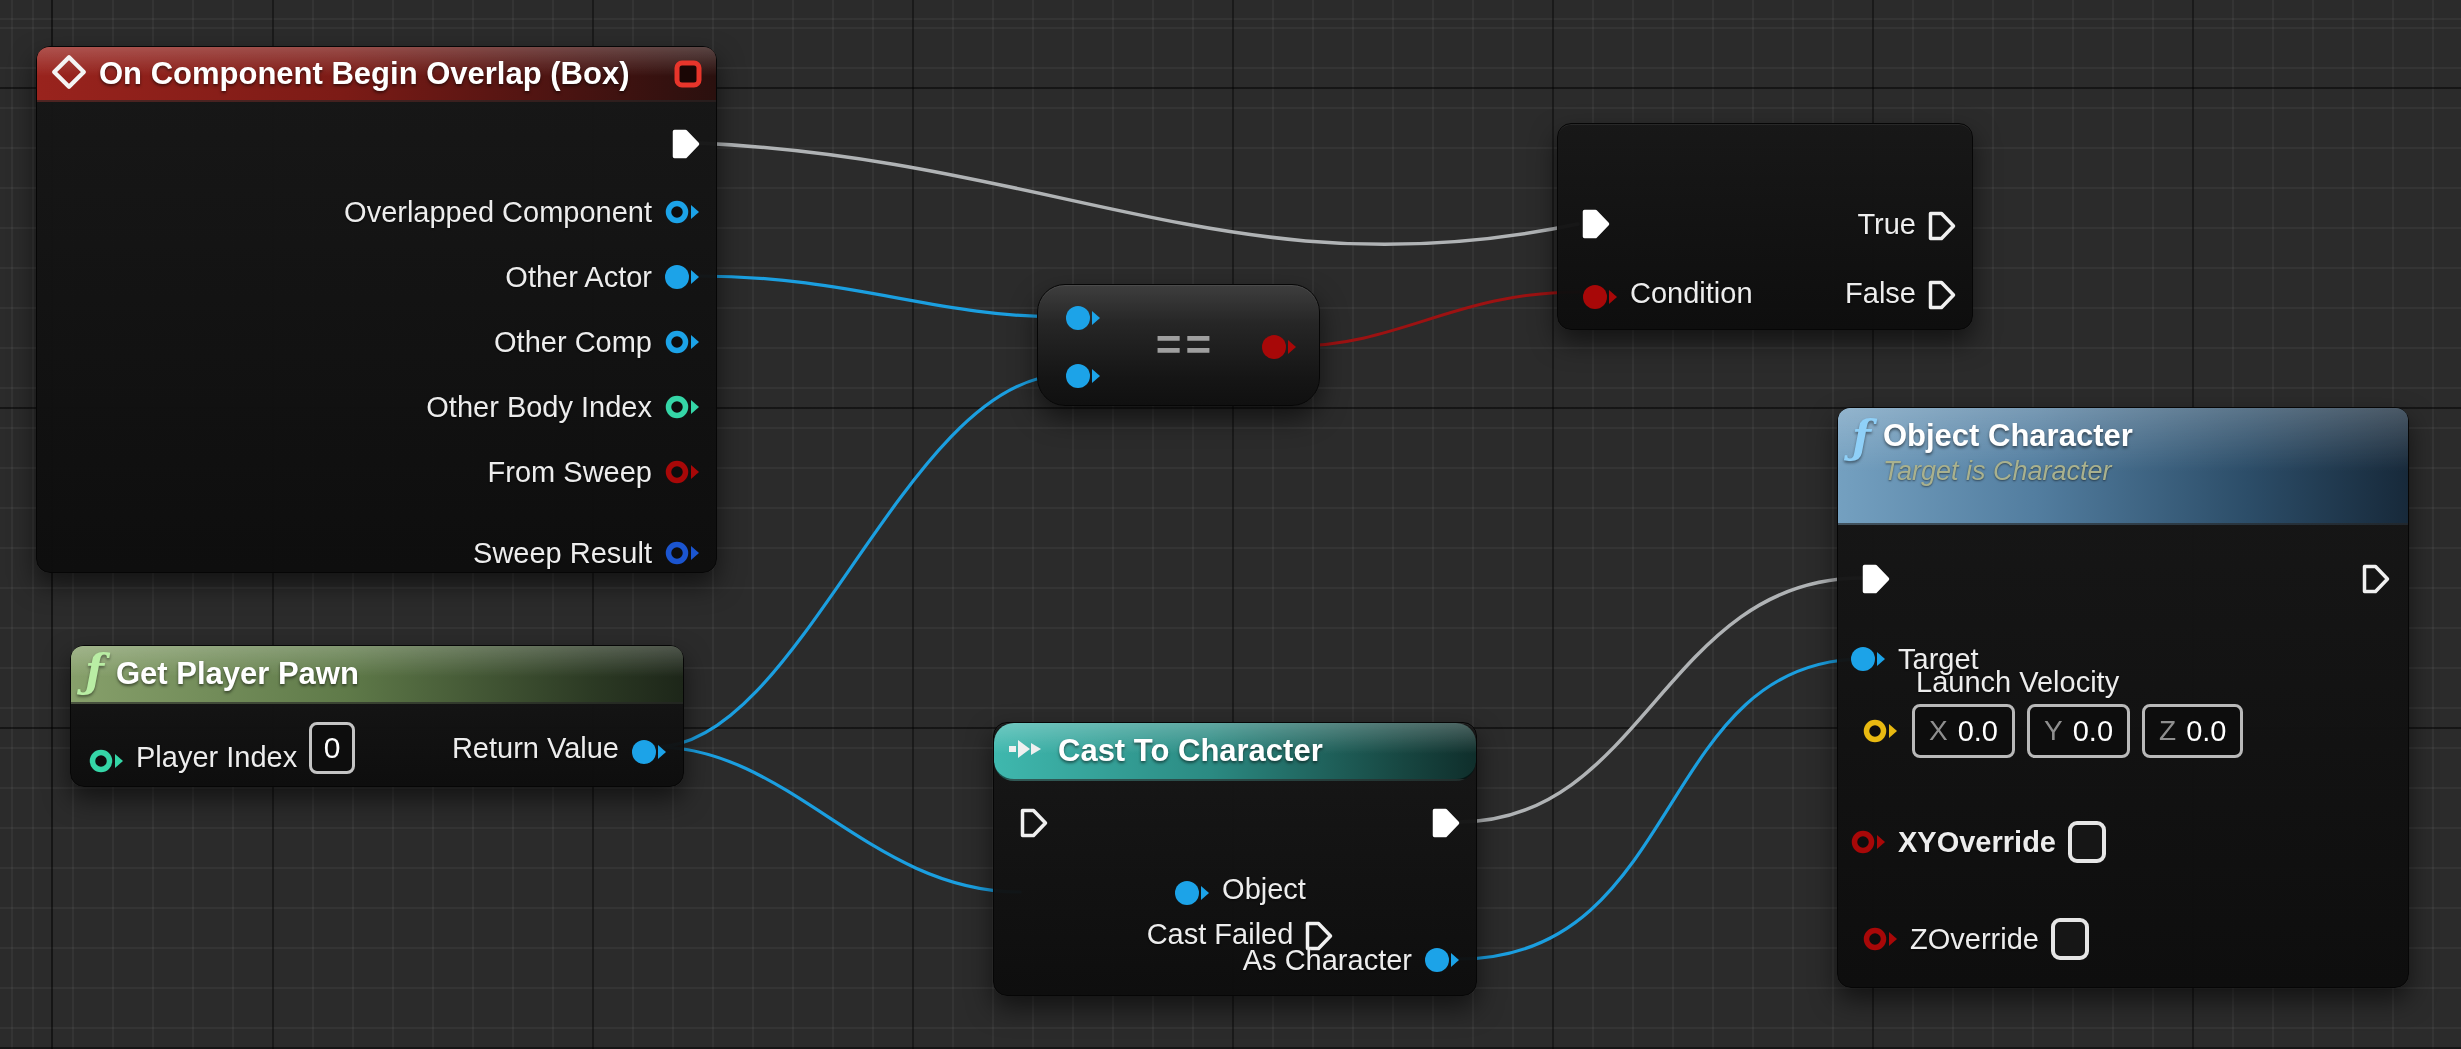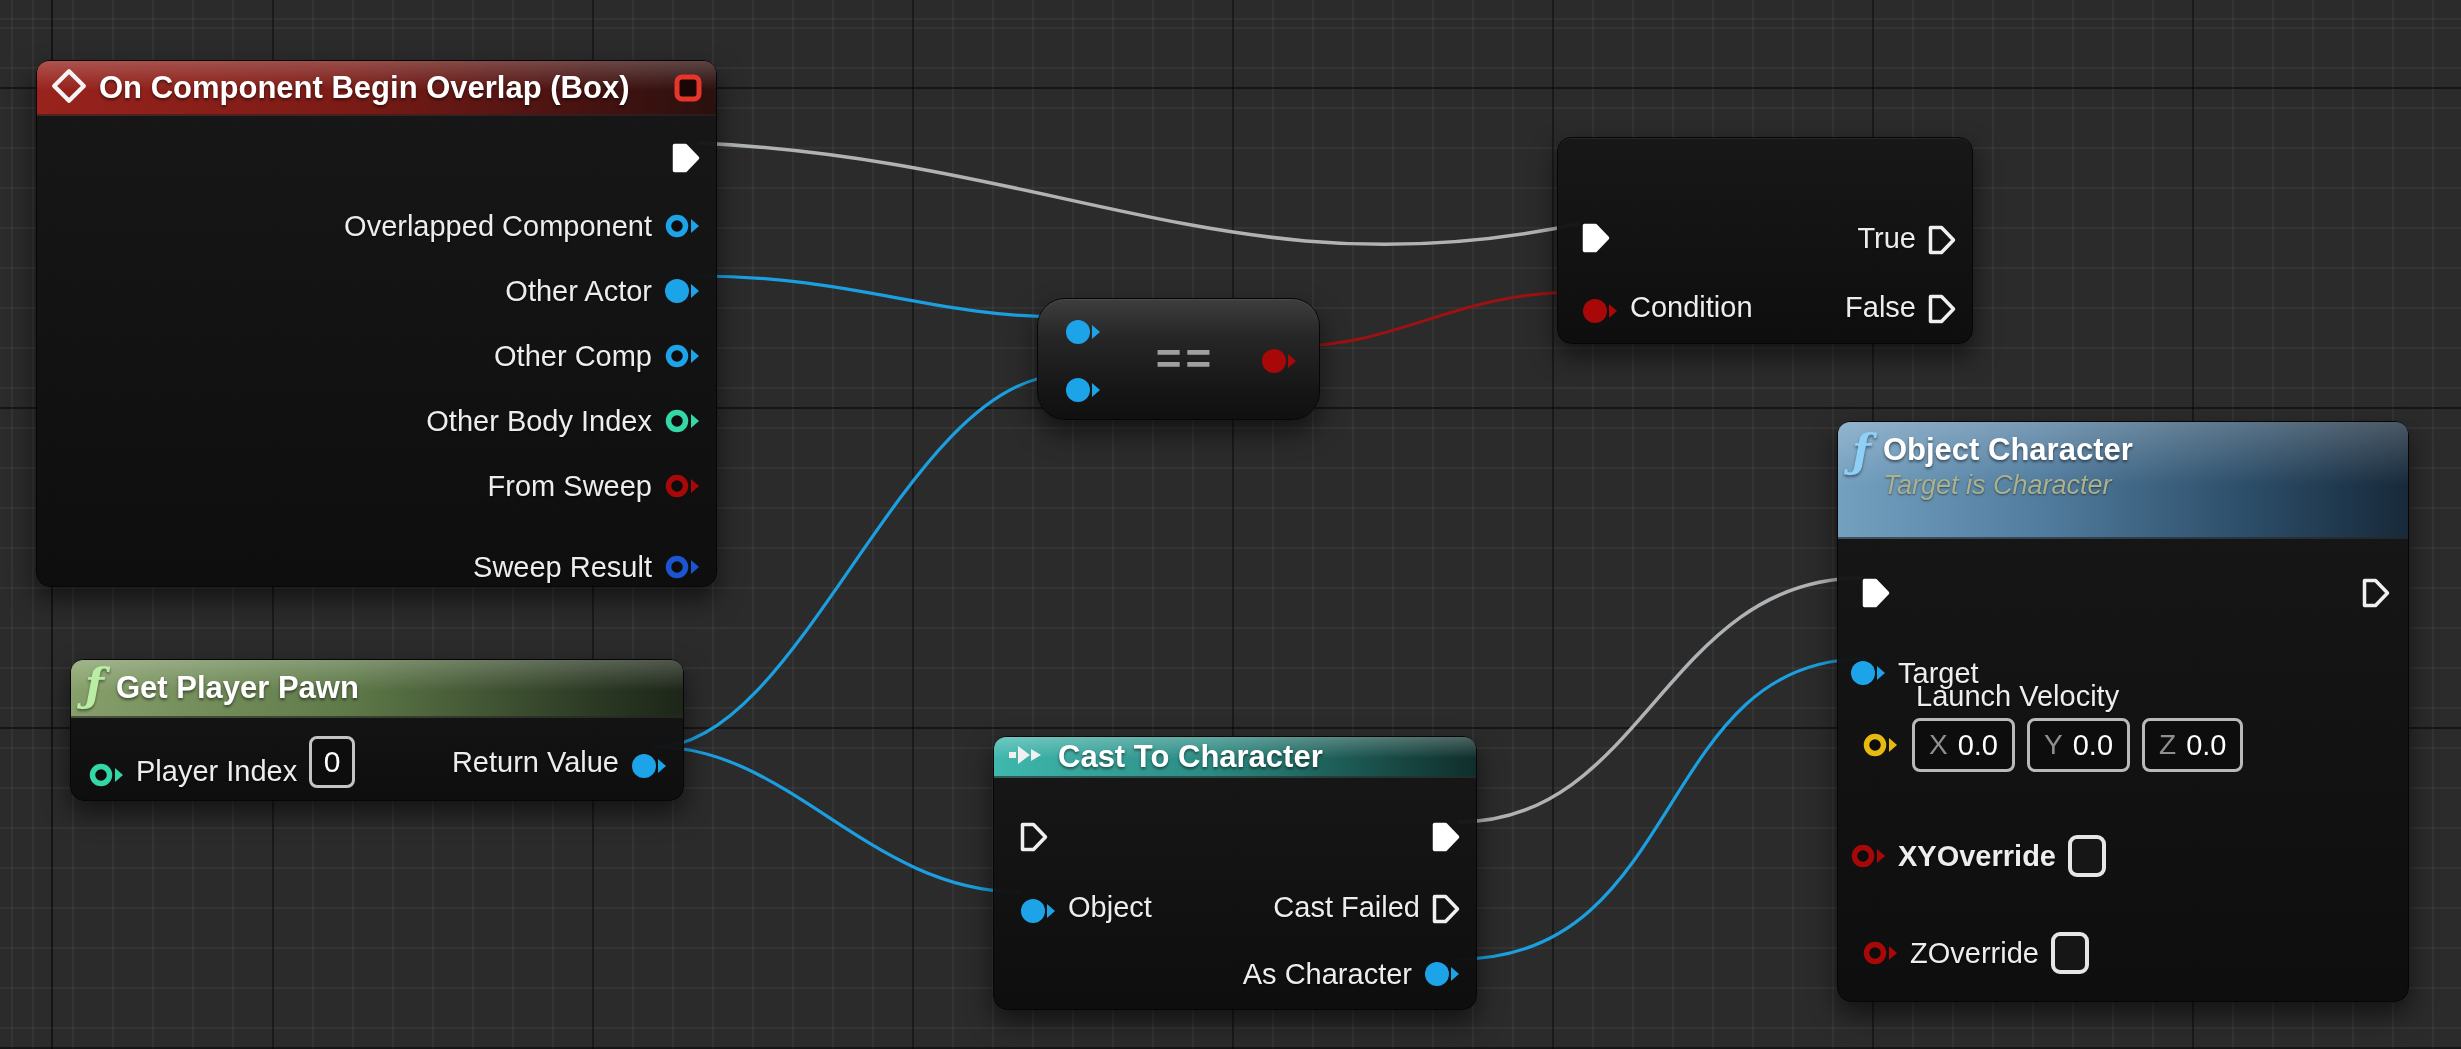--- a/index.html
+++ b/index.html
@@ -18,21 +18,20 @@
   .wire-layer path{fill:none;stroke-linecap:round;}
   .w-exec{stroke:var(--wire-exec,#b0b3b5);stroke-width:3.5px;}
   .w-obj {stroke:var(--wire-object,#1b9fe0);stroke-width:3.2px;}
   .w-bool{stroke:var(--wire-bool,#9c1212);stroke-width:3px;}
 
   .node{
     position:absolute;box-sizing:border-box;
     background:linear-gradient(180deg, rgba(23,23,23,.97), rgba(13,13,13,.97));
     border:1.5px solid #060606;border-radius:14px;
     box-shadow:0 12px 26px rgba(0,0,0,.55), inset 0 1px 0 rgba(255,255,255,.07);
-    margin-top:14px;
   }
   .hdr{
     position:absolute;left:0;top:0;right:0;display:flex;align-items:center;
     padding:0 16px 0 14px;border-radius:12px 12px 0 0;
     border-bottom:2px solid rgba(0,0,0,.55);box-sizing:border-box;
   }
   .hdr-event {background:linear-gradient(180deg, rgba(255,255,255,.22), rgba(255,255,255,0) 55%), linear-gradient(90deg,#99231d 0%,#7c1b16 45%,#471311 80%,#2a100e 100%);}
   .hdr-branch{background:linear-gradient(180deg, rgba(255,255,255,.28), rgba(255,255,255,.04) 60%), linear-gradient(90deg,#929292 0%,#7f7f7f 38%,#5a5a5a 68%,#333333 100%);}
   .hdr-gpp   {background:linear-gradient(180deg, rgba(255,255,255,.22), rgba(255,255,255,0) 55%), linear-gradient(90deg,#87a06b 0%,#5f7a49 45%,#2c3a24 85%,#1d2619 100%);}
   .hdr-cast  {background:linear-gradient(180deg, rgba(255,255,255,.25), rgba(255,255,255,0) 55%), linear-gradient(90deg,#3fb8ae 0%,#2b8a82 45%,#174641 85%,#0f2e2b 100%);}
@@ -262,21 +261,21 @@
           <svg width="36" height="26" viewBox="0 0 36 26">
               <circle cx="13" cy="13"></circle>
               <path d="M27 6 L35 13 L27 20 Z"></path>
             </svg>
         </span>
       </span>
     </div>
   </div>
 
   <div class="node" style="left:993px;top:722px;width:484px;height:274px;">
-    <div class="hdr hdr-cast" style="height:41px;">
+    <div class="hdr hdr-cast" style="height:58px;border-radius:20px;">
       <span class="hicon">
         <svg width="38" height="26" viewBox="0 0 38 26">
           <rect x="1" y="10" width="7" height="6" fill="#f0f0f0"></rect>
           <path d="M10 4 L22 13 L10 22 Z" fill="#f0f0f0"></path>
           <path d="M23 7 L33 13 L23 19 Z" fill="#f0f0f0"></path>
         </svg>
       </span>
       <span class="htitle">Cast To Character</span>
     </div>
     <div class="row split" style="top:80px;left:26px;">
@@ -284,21 +283,21 @@
         <svg width="28" height="30" viewBox="0 0 28 30">
             <path d="M2.5 2.5 H13.5 L25.5 15 L13.5 27.5 H2.5 Z"></path>
           </svg>
       </span>
       <span class="execpin filled">
         <svg width="28" height="30" viewBox="0 0 28 30">
             <path d="M2.5 2.5 H13.5 L25.5 15 L13.5 27.5 H2.5 Z"></path>
           </svg>
       </span>
     </div>
-    <div class="row split" style="top:150px;left:26px;">
+    <div class="row split" style="top:150px;left:26px;flex-direction:column;">
       <span class="pgroup">
         <span class="dotpin filled c-obj">
           <svg width="36" height="26" viewBox="0 0 36 26">
               <circle cx="13" cy="13"></circle>
               <path d="M27 6 L35 13 L27 20 Z"></path>
             </svg>
         </span>
         <span class="plabel">Object</span>
       </span>
       <span class="pgroup">

